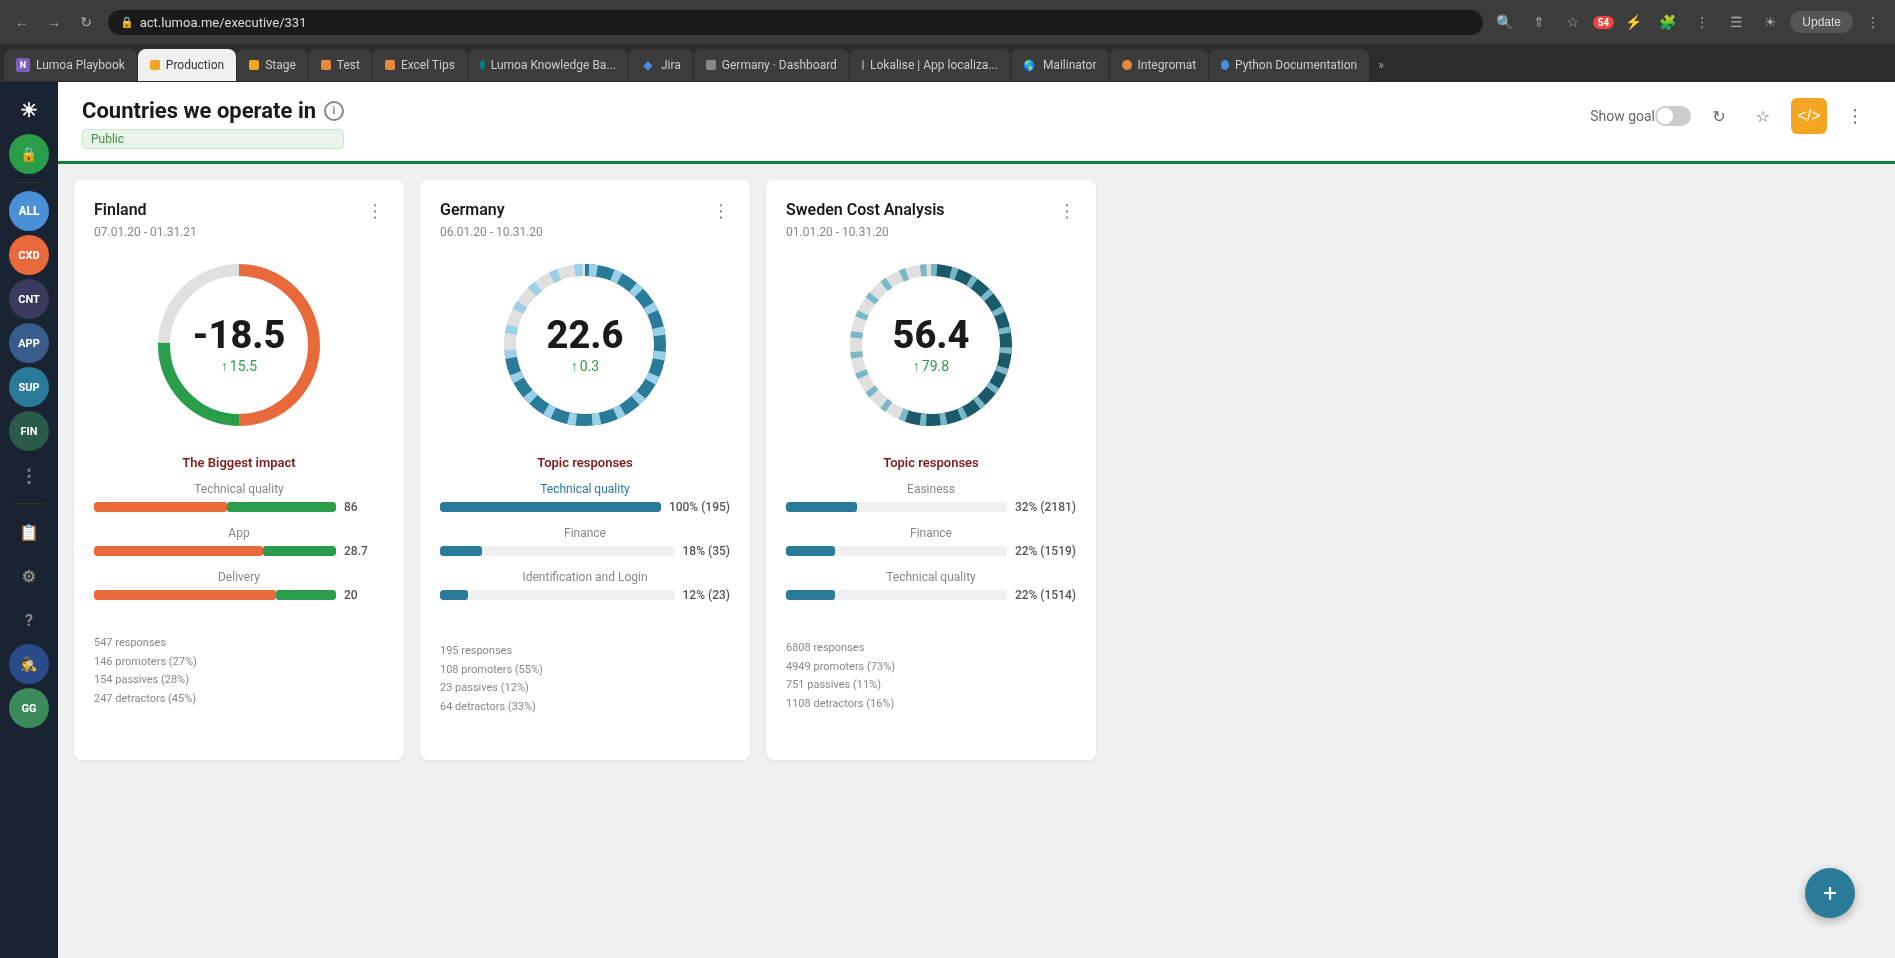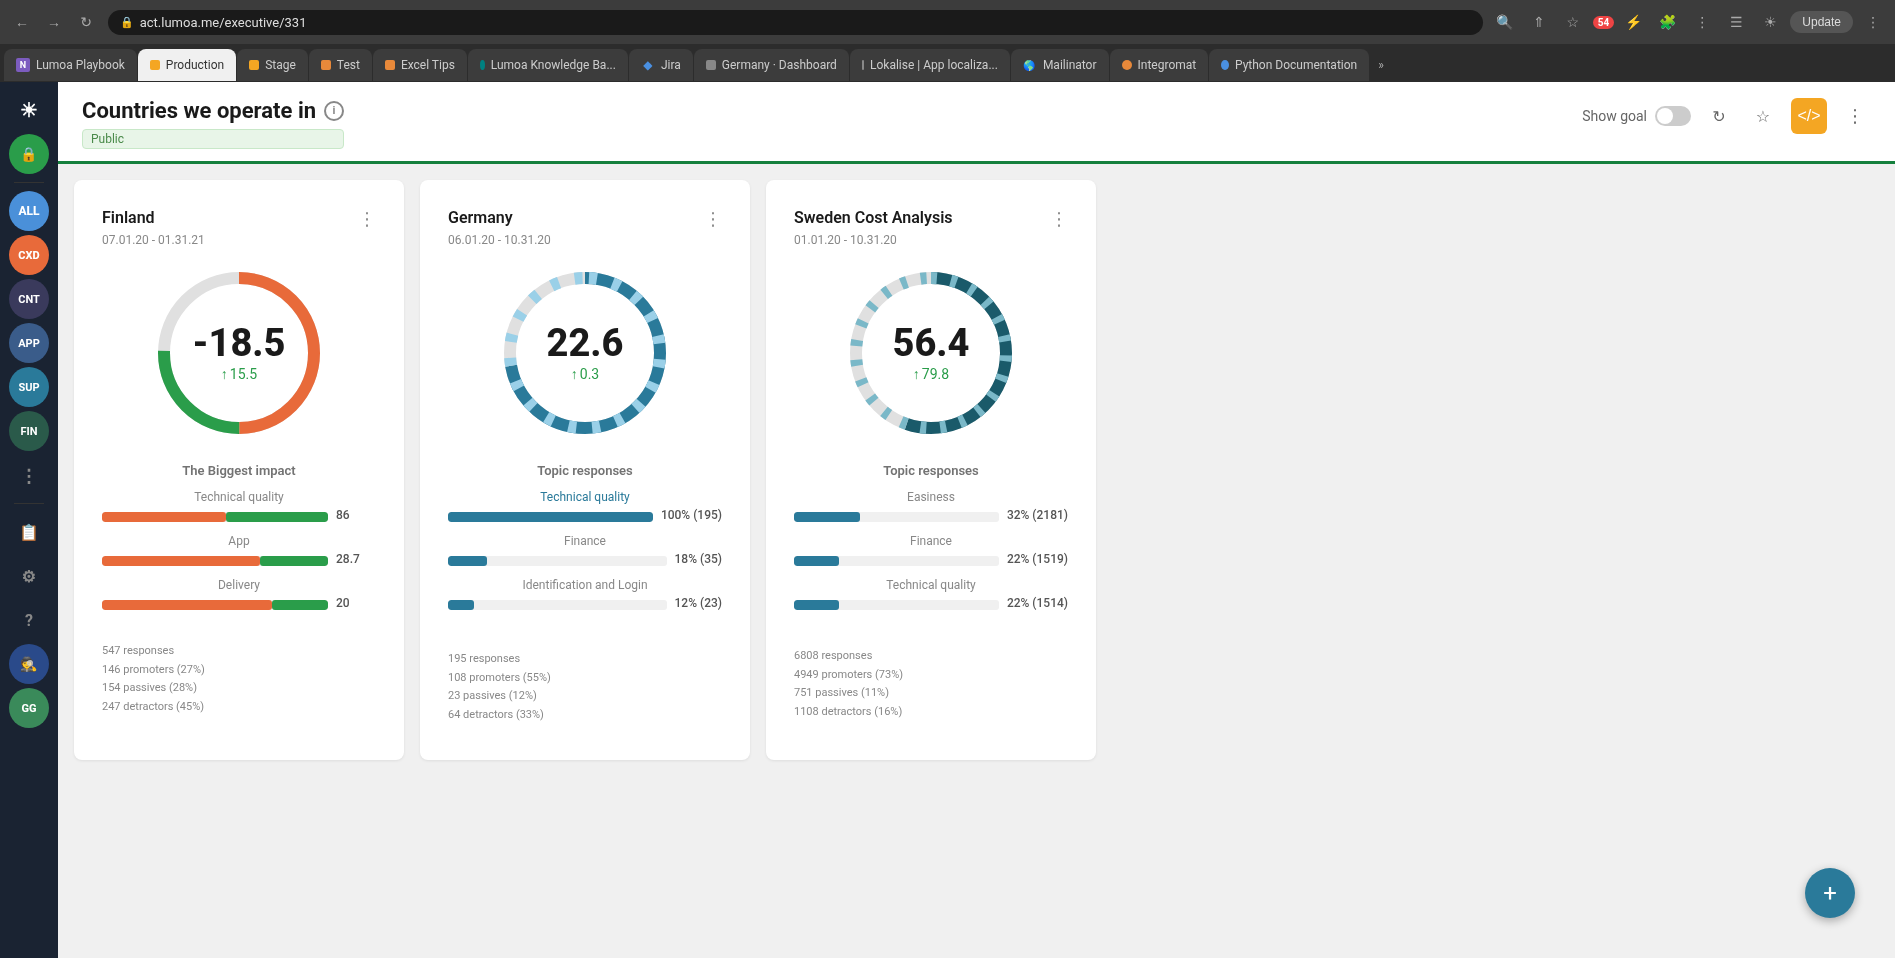--- a/index.html
+++ b/index.html
@@ -58,51 +58,51 @@
     
     .main-content { flex: 1; background: #f0f0f0; overflow-y: auto; }
 
     
     .page-header { background: white; padding: 16px 24px 12px; display: flex; align-items: flex-start; justify-content: space-between; border-bottom: 3px solid #15803d; }
     .page-title-section { display: flex; flex-direction: column; gap: 6px; }
     .page-title { font-size: 22px; font-weight: 700; color: #1a1a1a; display: flex; align-items: center; gap: 8px; }
     .info-icon { width: 20px; height: 20px; border-radius: 50%; border: 2px solid #888; color: #888; font-size: 11px; display: flex; align-items: center; justify-content: center; cursor: pointer; }
     .public-badge { background: #e8f5e8; color: #4a8a4a; border: 1px solid #c8e8c8; border-radius: 4px; padding: 2px 8px; font-size: 12px; display: inline-block; }
     .header-actions { display: flex; align-items: center; gap: 12px; }
-    .show-goal { display: flex; align-items: center; gap: 8px; color: #666; font-size: 14px; }
+    .show-goal { display: flex; align-items: center; color: #666; font-size: 14px; }
     .toggle { width: 36px; height: 20px; background: #ccc; border-radius: 10px; cursor: pointer; position: relative; }
     .toggle::after { content: ''; width: 16px; height: 16px; background: white; border-radius: 50%; position: absolute; top: 2px; left: 2px; }
     .header-btn { width: 32px; height: 32px; border-radius: 6px; border: none; background: transparent; cursor: pointer; display: flex; align-items: center; justify-content: center; color: #666; font-size: 16px; }
     .share-btn { background: #f4a623; color: white; border-radius: 6px; width: 36px; height: 36px; }
     .more-btn { font-size: 18px; }
 
     
     .cards-grid { display: flex; gap: 16px; padding: 16px; flex-wrap: wrap; }
-    .card { background: white; border-radius: 8px; padding: 28px; width: 330px; min-height: 580px; position: relative; box-shadow: 0 1px 3px rgba(0,0,0,0.08); }
+    .card { background: white; border-radius: 8px; padding: 20px; width: 330px; min-height: 580px; position: relative; box-shadow: 0 1px 3px rgba(0,0,0,0.08); }
     .card-header { display: flex; justify-content: space-between; align-items: flex-start; margin-bottom: 4px; }
     .card-title { font-size: 16px; font-weight: 600; color: #1a1a1a; }
     .card-date { font-size: 12px; color: #888; margin-bottom: 16px; }
     .card-menu { color: #888; cursor: pointer; font-size: 18px; }
 
     
     .gauge-container { display: flex; flex-direction: column; align-items: center; margin: 8px 0 20px; }
     .gauge { position: relative; width: 180px; height: 180px; }
     .gauge-value { position: absolute; top: 50%; left: 50%; transform: translate(-50%, -50%); text-align: center; }
     .gauge-number { font-size: 38px; font-weight: 800; color: #1a1a1a; line-height: 1; }
     .gauge-trend { font-size: 14px; color: #2a9d4a; display: flex; align-items: center; gap: 2px; margin-top: 4px; justify-content: center; }
 
     
     svg.gauge-svg { width: 180px; height: 180px; transform: rotate(-90deg); }
 
     
-    .topics-title { font-size: 13px; font-weight: 600; text-align: center; margin-bottom: 12px; color: #737373; }
+    .topics-title { font-size: 13px; font-weight: 600; text-align: center; margin-bottom: 12px; color: #7f1d1d; }
     .topic-item { margin-bottom: 12px; }
     .topic-name { font-size: 12px; color: #888; margin-bottom: 4px; text-align: center; }
     .topic-name.colored { color: #2a7a9a; }
-    .topic-bar-row { display: flex; align-items: flex-end; gap: 8px; }
+    .topic-bar-row { display: flex; align-items: center; gap: 8px; }
     .topic-bar-bg { flex: 1; height: 10px; background: #f0f0f0; border-radius: 3px; overflow: hidden; }
     .topic-bar { height: 100%; border-radius: 3px; }
     .topic-bar.red { background: #e86a3a; }
     .topic-bar.green { background: #2a9d4a; }
     .topic-bar.teal { background: #2a7a9a; }
     .topic-value { font-size: 12px; color: #555; white-space: nowrap; min-width: 40px; font-weight: 500; }
     .stat-line { font-size: 11px; color: #888; line-height: 1.7; }
 
     
     .fab { position: fixed; bottom: 40px; right: 40px; width: 50px; height: 50px; background: #2a7a9a; border-radius: 50%; display: flex; align-items: center; justify-content: center; color: white; font-size: 24px; cursor: pointer; box-shadow: 0 3px 10px rgba(0,0,0,0.3); z-index: 100; }

